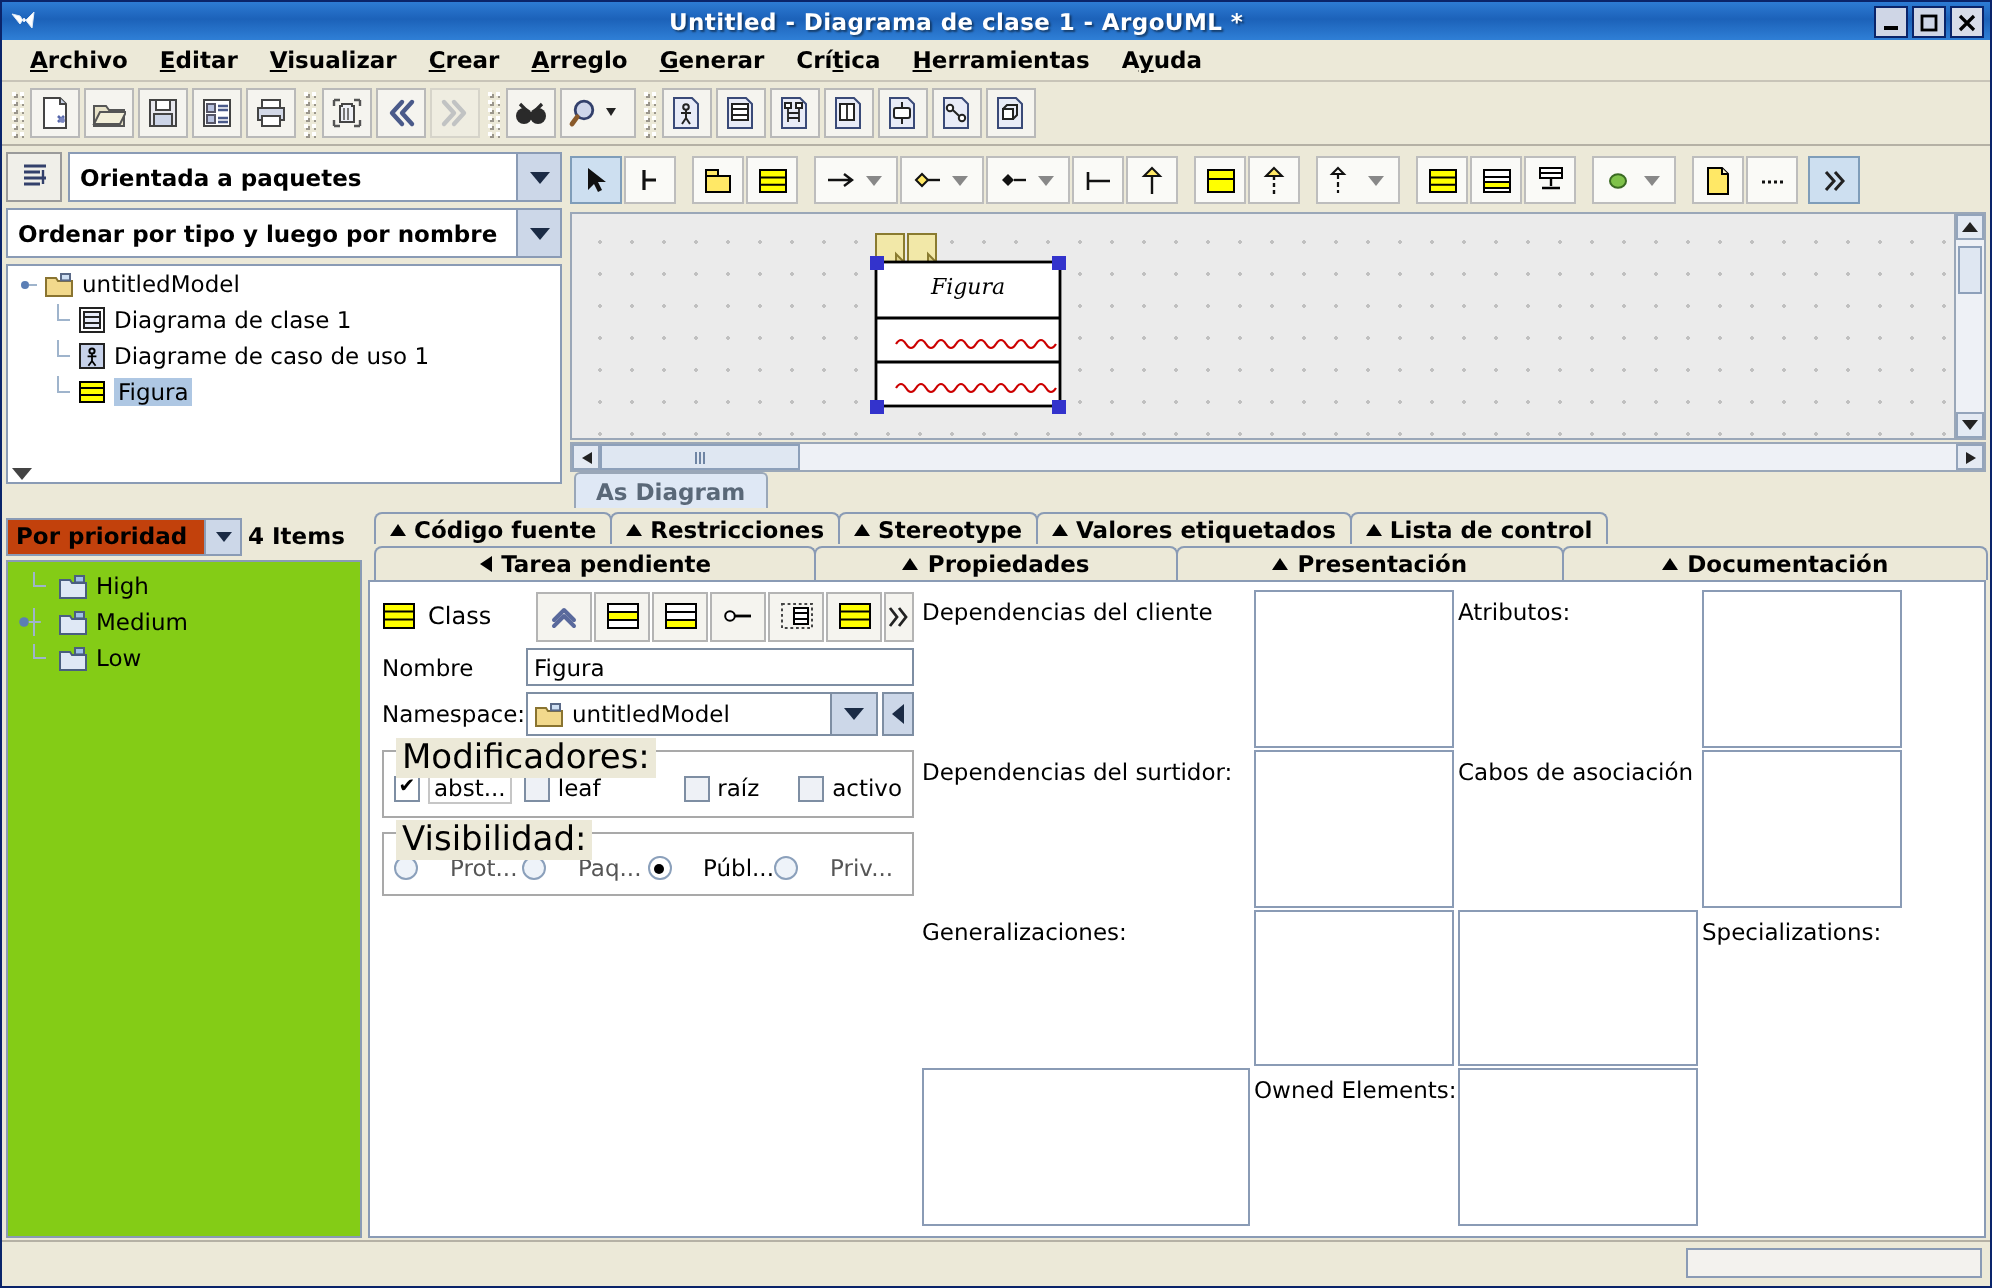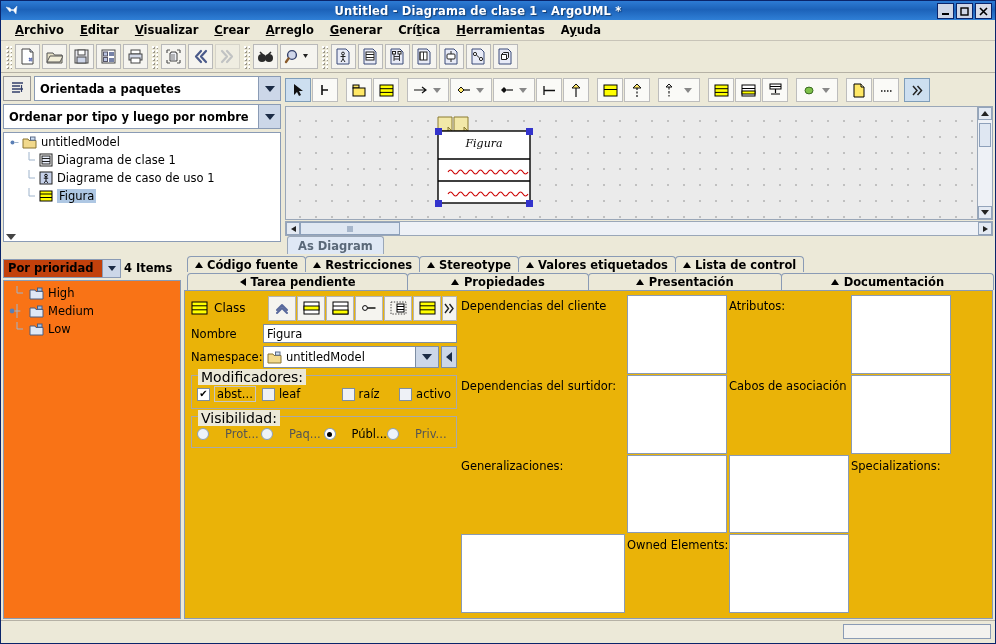--- a/index.html
+++ b/index.html
@@ -87,56 +87,56 @@
     border:1px solid #9aa7b8;border-bottom:none;border-radius:3px 3px 0 0;
     display:flex;align-items:center;font-size:11.5px;color:#5a6878;font-weight:bold;}
 
   
   .todo{position:absolute;left:2px;top:186px;width:178px;bottom:2px;background:#ece9d8;}
   .todo-head{display:flex;align-items:center;height:20px;gap:3px;}
   .todo-combo{width:118px;height:19px;border:1px solid #8a9bb5;background:#c2410c;display:flex;align-items:center;box-sizing:border-box;}
   .todo-combo .ctext{flex:1;padding-left:4px;font-size:11.5px;font-weight:bold;}
   .todo-combo .arrow{width:17px;height:17px;background:#ccd7e8;border-left:1px solid #8a9bb5;display:flex;align-items:center;justify-content:center;}
   .items-lbl{font-size:11.5px;font-weight:bold;}
-  .todo-tree{position:absolute;left:0;right:0;top:22px;bottom:0;background:#f97316;border:1px solid #8a9bb5;box-sizing:border-box;}
+  .todo-tree{position:absolute;left:0;right:0;top:22px;bottom:0;background:#84cc16;border:1px solid #8a9bb5;box-sizing:border-box;}
 
   
   .details{position:absolute;left:183px;top:183px;right:2px;bottom:2px;background:#ece9d8;}
   .tabrow{display:flex;align-items:flex-end;height:17px;padding-left:3px;}
   .tab{height:16px;padding:0 7px;display:flex;align-items:center;gap:4px;font-size:11.5px;font-weight:bold;
     background:#ece9d8;border:1px solid #8a9bb5;border-bottom:none;border-radius:4px 4px 0 0;margin-right:-1px;
     box-sizing:border-box;}
   .tabrow2{display:flex;align-items:flex-end;height:18px;padding-left:3px;}
   .tab2{height:17px;display:flex;align-items:center;justify-content:center;gap:5px;font-size:11.5px;font-weight:bold;
     background:#ece9d8;border:1px solid #8a9bb5;border-bottom:none;border-radius:4px 4px 0 0;margin-right:-1px;
     box-sizing:border-box;}
   .tri-u{width:0;height:0;border-left:4px solid transparent;border-right:4px solid transparent;border-bottom:6px solid #000;}
   .tri-l{width:0;height:0;border-top:4px solid transparent;border-bottom:4px solid transparent;border-right:6px solid #000;}
-  .propbody{position:absolute;left:0;right:0;top:35px;bottom:0;background:#eab308;border:1px solid #8a9bb5;
+  .propbody{position:absolute;left:0;right:0;top:35px;bottom:0;background:#ffffff;border:1px solid #8a9bb5;
     box-sizing:border-box;}
 
   
   .fcol{position:absolute;left:6px;top:4px;width:266px;}
   .classrow{display:flex;align-items:center;height:26px;}
   .classrow .cname{font-size:12px;margin-left:6px;}
   .ptools{display:flex;margin-left:auto;}
   .pbtn{width:28px;height:25px;border:1px solid #b4b4b4;background:#f5f4ef;margin-left:1px;
     display:flex;align-items:center;justify-content:center;box-sizing:border-box;}
   .pbtn.small{width:15px;}
   .frow{display:flex;align-items:center;margin-top:3px;}
   .flabel{width:72px;font-size:11.5px;}
   .ftext{flex:1;height:19px;background:#fff;border:1px solid #7e8ea3;font-size:11.5px;
     display:flex;align-items:center;padding-left:3px;box-sizing:border-box;}
   .nscombo{flex:1;height:22px;background:#fff;border:1px solid #7e8ea3;display:flex;align-items:center;box-sizing:border-box;}
   .nscombo .nsv{flex:1;display:flex;align-items:center;gap:4px;padding-left:3px;font-size:11.5px;}
   .nscombo .arrow{width:22px;height:20px;background:#ccd7e8;border-left:1px solid #7e8ea3;display:flex;align-items:center;justify-content:center;}
   .nsside{width:16px;height:22px;margin-left:2px;background:#ccd7e8;border:1px solid #7e8ea3;
     display:flex;align-items:center;justify-content:center;box-sizing:border-box;}
   .group{margin-top:7px;border:1px solid #a9a9a9;padding:10px 5px 6px 5px;position:relative;}
-  .group > .gt{position:absolute;top:-7px;left:6px;background:#ece9d8;padding:0 3px;font-size:14px;}
+  .group > .gt{position:absolute;top:-7px;left:6px;background:#ece9d8;padding:0 3px;font-size:17px;}
   .grow{display:flex;align-items:center;}
   .cb{display:flex;align-items:center;gap:4px;font-size:11.5px;}
   .box{width:13px;height:13px;border:1px solid #7e8ea3;background:#eef1f6;box-sizing:border-box;
     display:flex;align-items:center;justify-content:center;font-size:10px;line-height:1;}
   .box.on{background:#fff;}
   .cb .txtbox{border:1px solid #c6c6c6;padding:0 2px;}
   .rb{display:flex;align-items:center;gap:16px;font-size:11.5px;color:#555;}
   .radio{width:12px;height:12px;border:1px solid #8ba0bb;border-radius:50%;background:#eef3f9;box-sizing:border-box;
     display:flex;align-items:center;justify-content:center;}
   .radio .dot{width:5px;height:5px;border-radius:50%;background:#000;display:none;}

